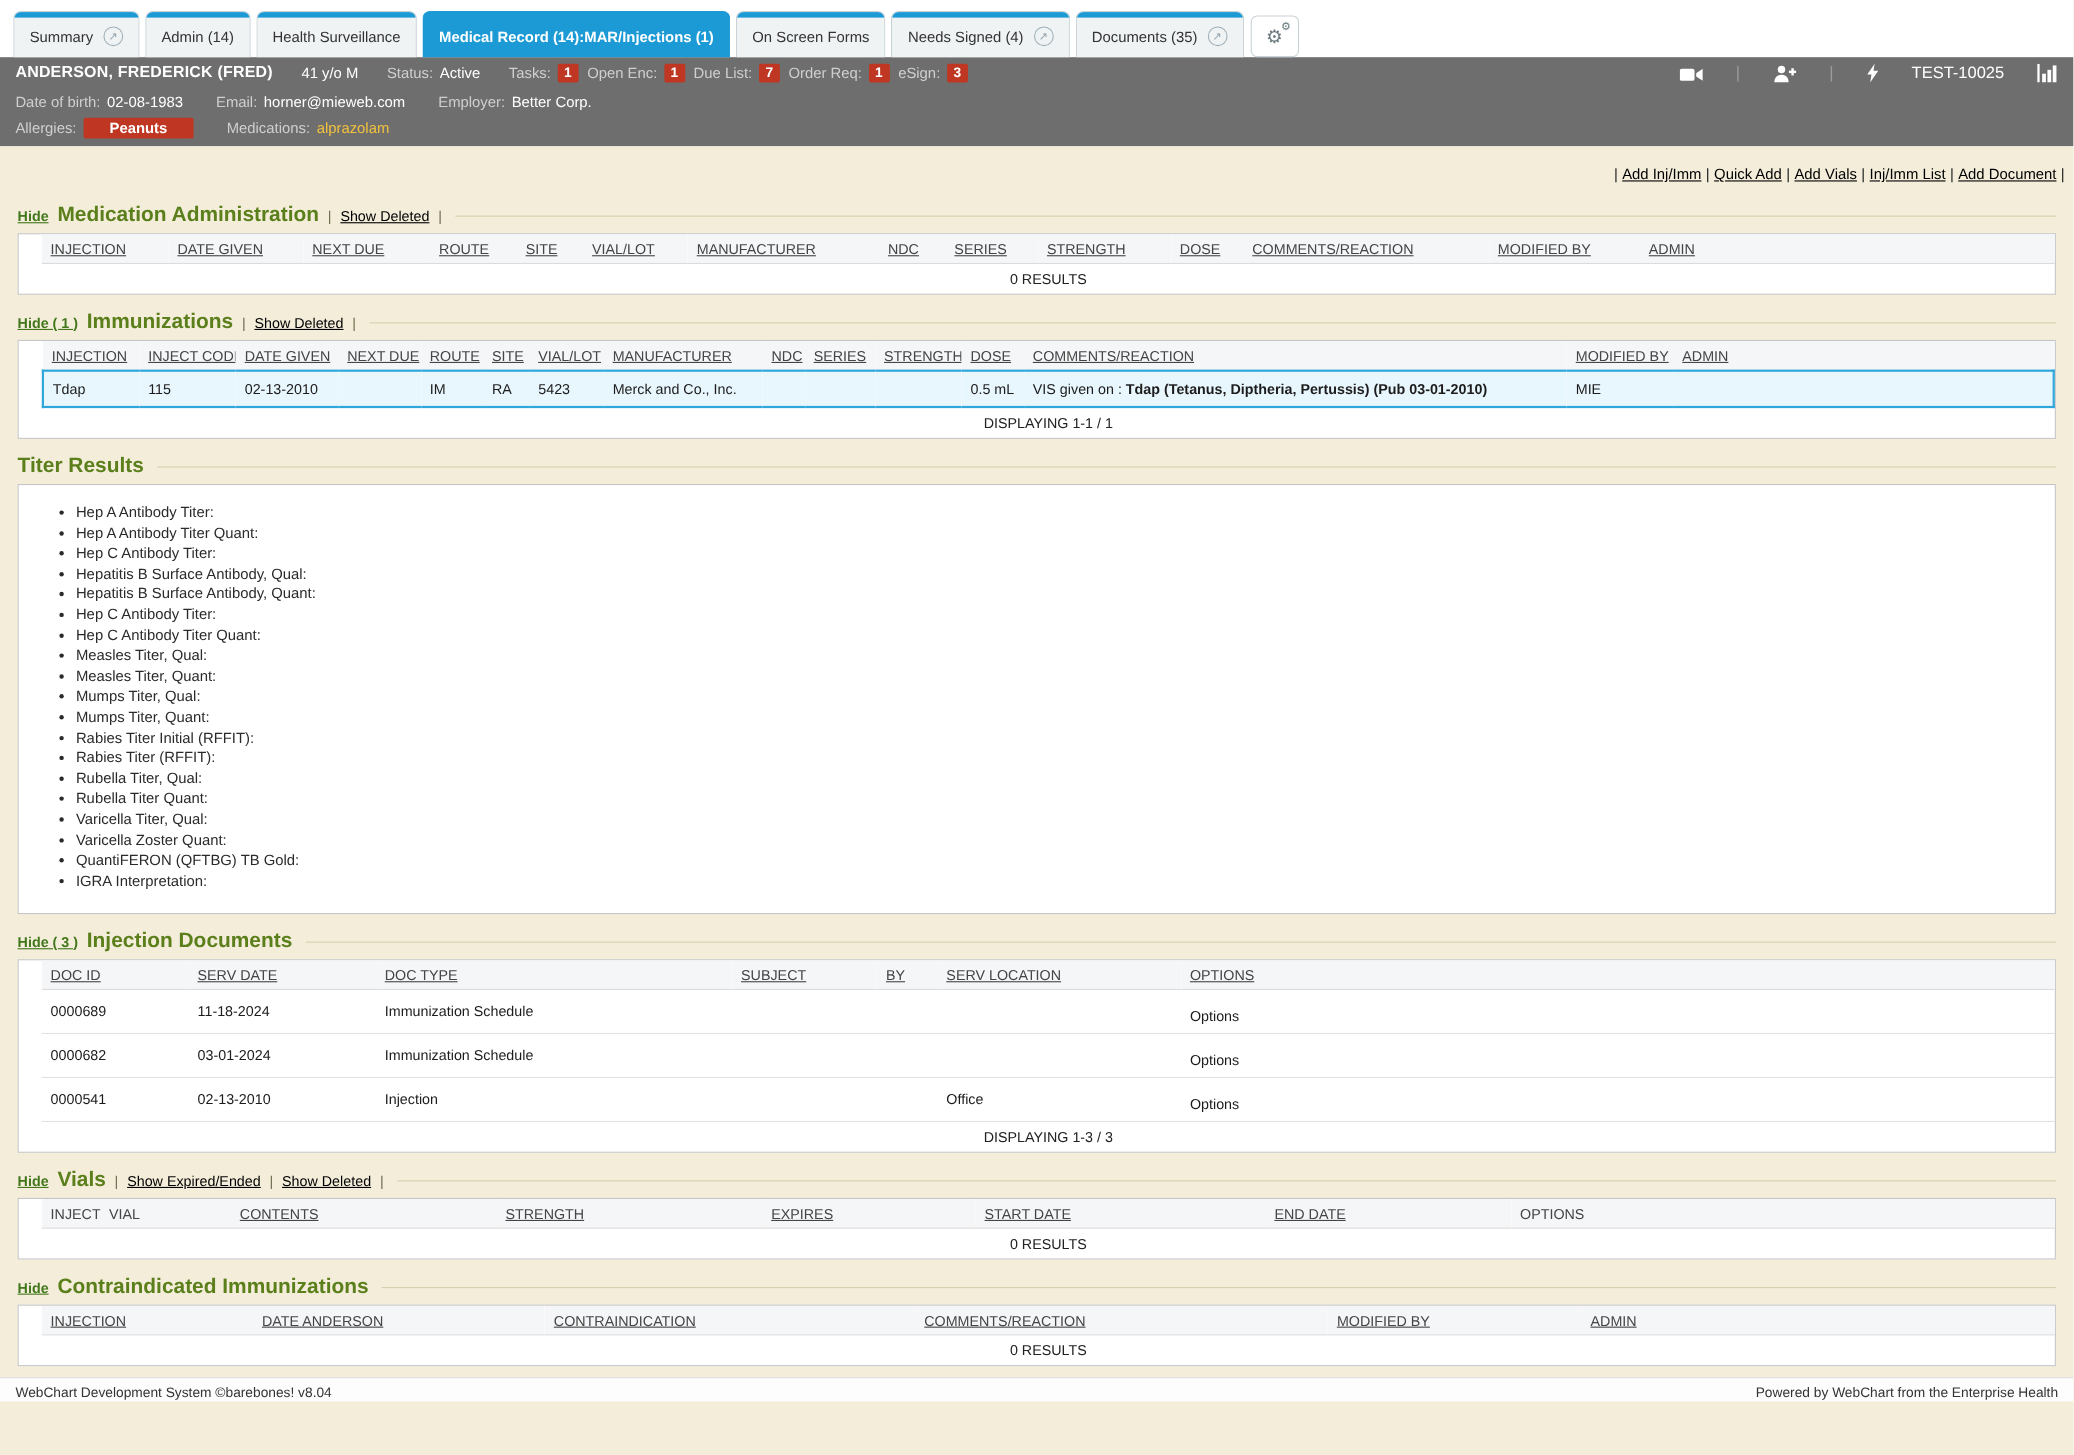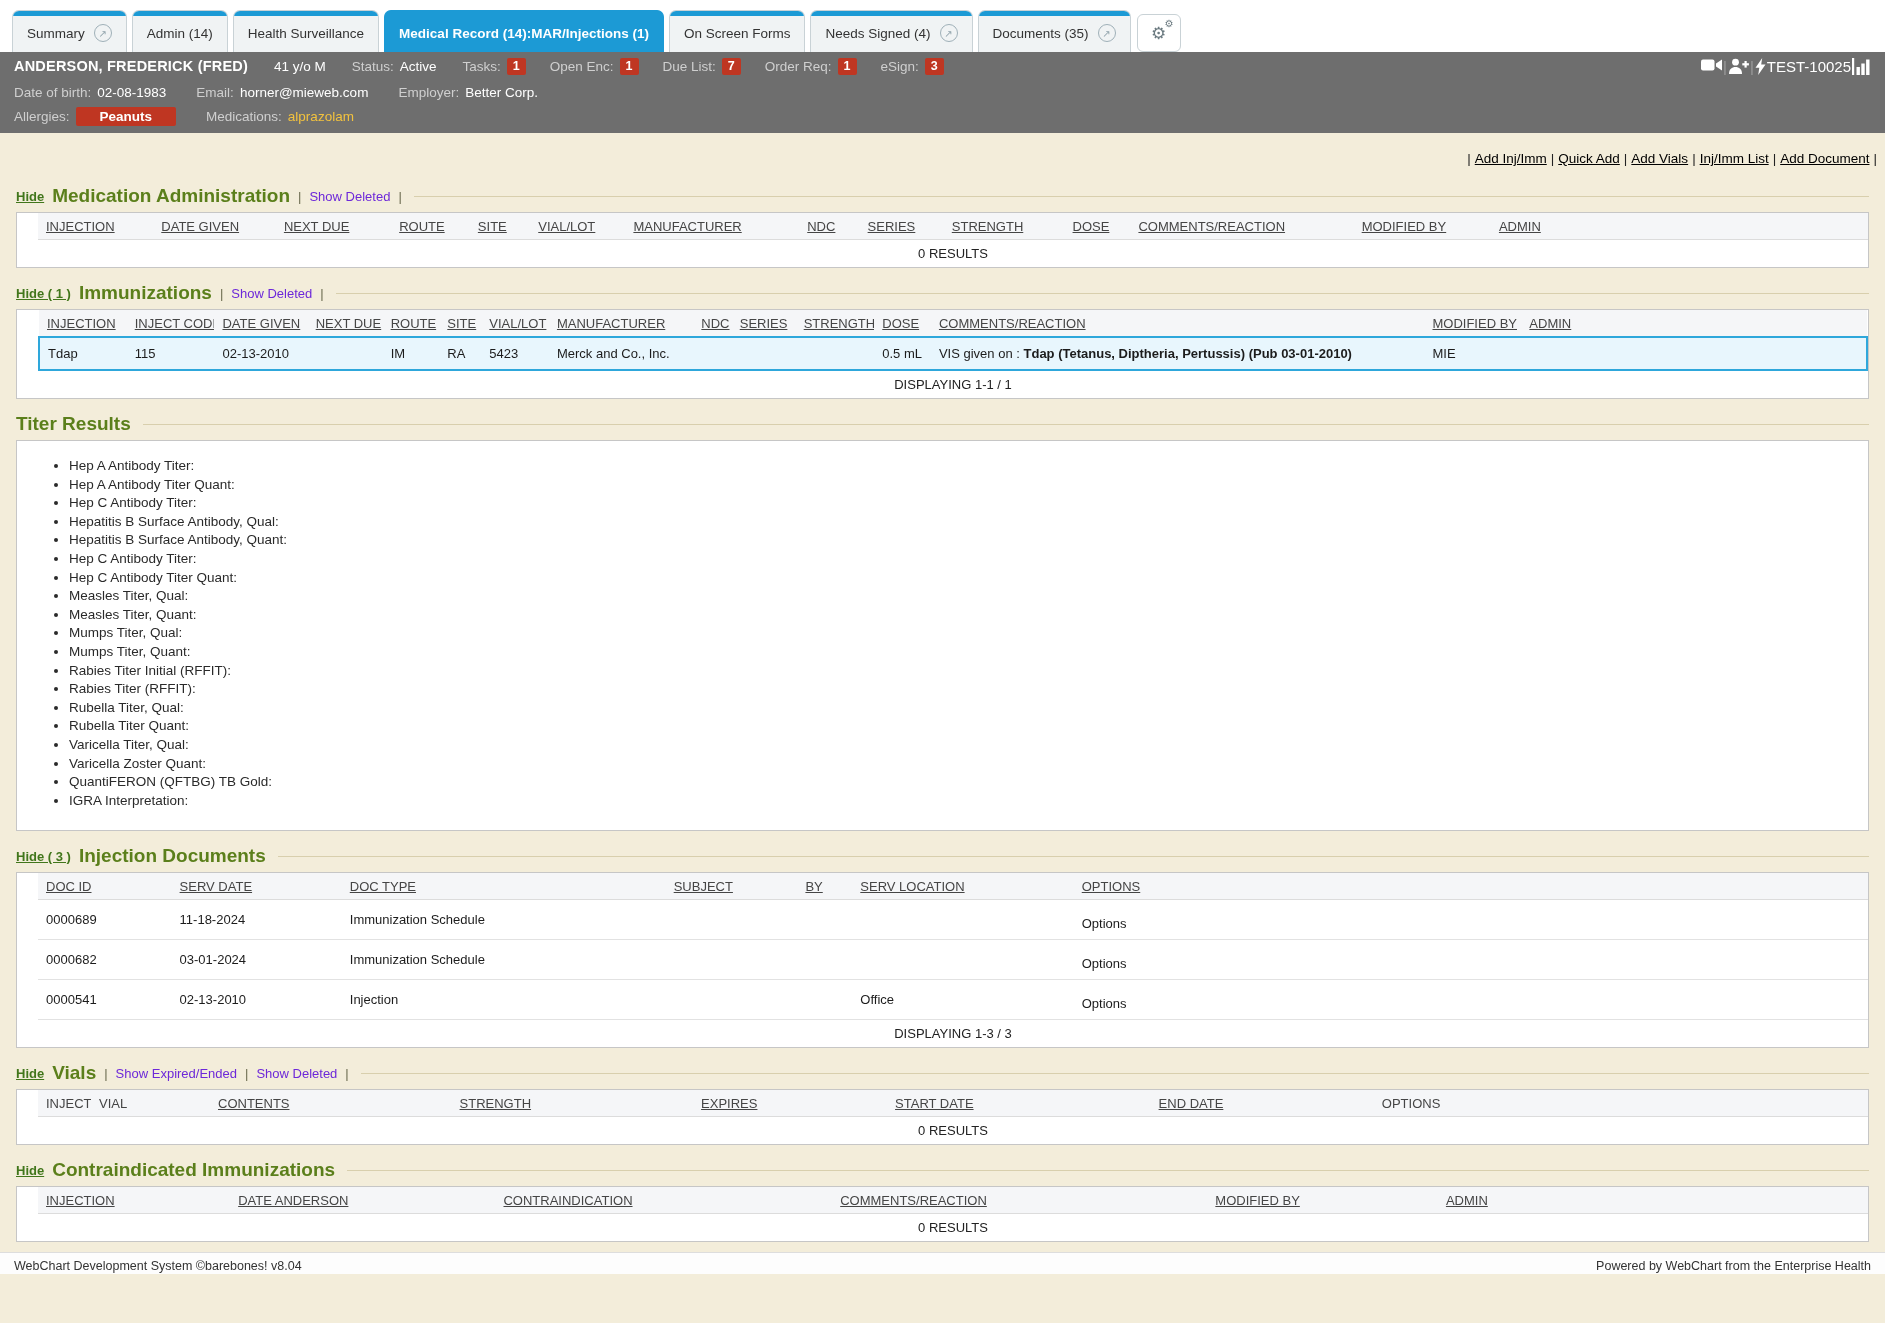--- a/index.html
+++ b/index.html
@@ -28,38 +28,38 @@
   .gear-small { position:absolute; top:3px; right:6px; font-size:10px; }
   
   .patient-bar { background:#6e6e6e; color:#fff; display:flex; align-items:center;
     padding:0 14px; height:28px; font-size:13.5px; gap:26px; }
   .pname { font-weight:bold; font-size:14.5px; letter-spacing:.2px; }
   .pgroup { display:inline-flex; align-items:center; gap:6px; white-space:nowrap; }
   .plabel { color:#cfcfcf; }
   .pvalue { color:#fff; }
   .badge { background:#bf3622; color:#fff; font-weight:bold; font-size:12.5px;
     padding:1px 6px; border-radius:2px; line-height:15px; cursor:pointer; }
-  .counters { display:inline-flex; gap:24px; }
-  .pright { margin-left:auto; display:flex; align-items:flex-start; gap:1px; }
+  .counters { display:inline-flex; gap:8px; }
+  .pright { margin-left:auto; display:flex; align-items:flex-end; gap:30px; }
   .pid { font-size:15px; }
   .vdiv::before { content:"|"; color:#9d9d9d; font-size:15px; }
   .wicon { fill:#fff; display:block; cursor:pointer; }
   .patient-sub { background:#6e6e6e; color:#fff; padding:0 14px 5px; font-size:13.5px; }
   .sub-row { display:flex; gap:30px; height:24px; align-items:center; }
   .allergy-badge { background:#bf3622; color:#fff; font-weight:bold; padding:2px 24px; border-radius:2px; }
   .med-gold { color:#f2c23e; }
   
   .content { background:#f3edda; min-height:1193px; }
   .actions { text-align:right; padding:18px 8px 0 0; font-size:13.5px; height:38px; }
   .alink { color:#000; text-decoration:underline; cursor:pointer; margin:0 4px; }
   .apipe { color:#222; }
   .section-head { display:flex; align-items:center; margin:14px 16px 5px; gap:8px; white-space:nowrap; }
   .hide-link { color:#41761b; font-weight:bold; text-decoration:underline; font-size:13px; cursor:pointer; }
   .sec-title { color:#5b7f1b; font-weight:bold; font-size:19px; }
-  .green-link { color:#6d28d9; font-size:13px; cursor:pointer; }
+  .green-link { color:#000000; text-decoration:underline; font-size:13px; cursor:pointer; }
   .pipe::before { content:"|"; color:#6b6b4f; font-size:13px; }
   .head-rule { flex:1; border-top:1px solid #d8cfad; margin-left:4px; }
   .tablebox { margin:0 16px; background:#fff; border:1px solid #c6c6c6;padding-left:21px; }
   table { width:100%; border-collapse:collapse; table-layout:fixed; font-size:13px; }
   th { text-align:left; font-weight:normal; color:#454545; background:#f5f6f8;
        padding:6px 8px 5px; border-bottom:1px solid #dcdcdc; white-space:nowrap; overflow:hidden; }
   th.sortable { text-decoration:underline; cursor:pointer; }
   td { padding:6px 8px; white-space:nowrap; overflow:hidden; }
   .center-row td { text-align:center; color:#222; padding:6px; border-top:1px solid #e3e3e3; }
   .imm-row td { background:#e8f6fd; border-top:2px solid #2ea7db; border-bottom:2px solid #2ea7db; padding:8px; }

